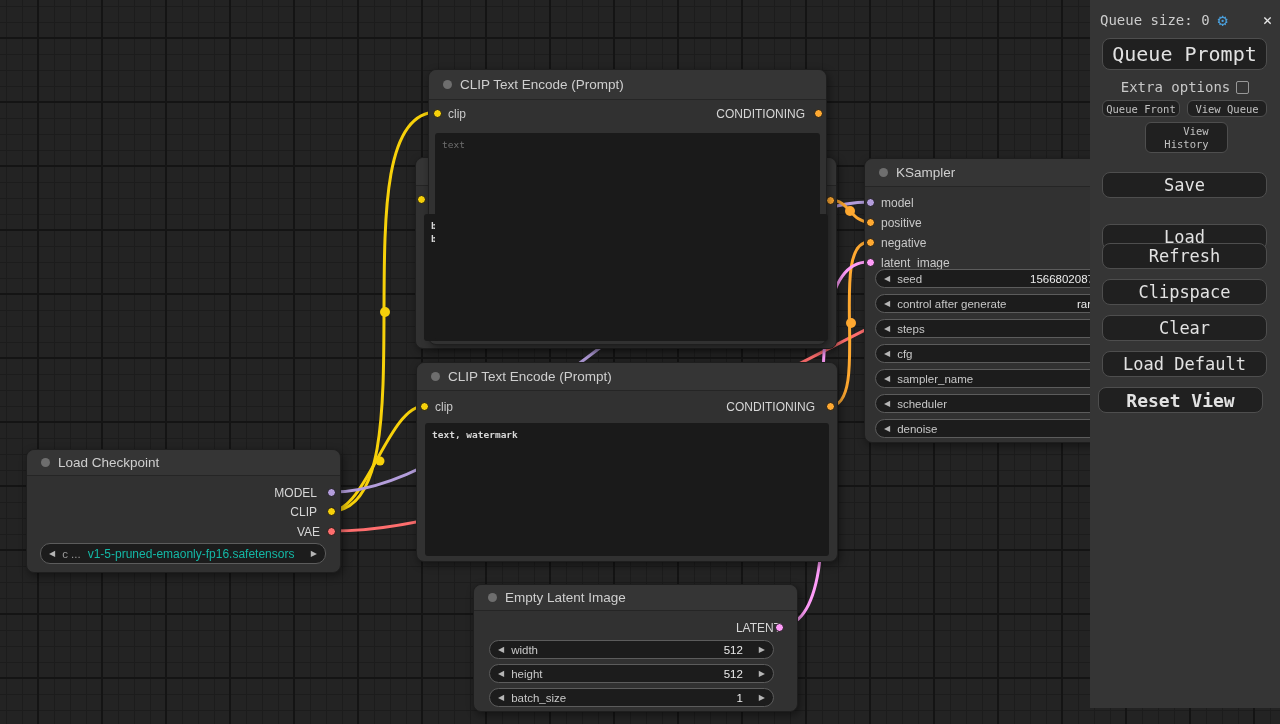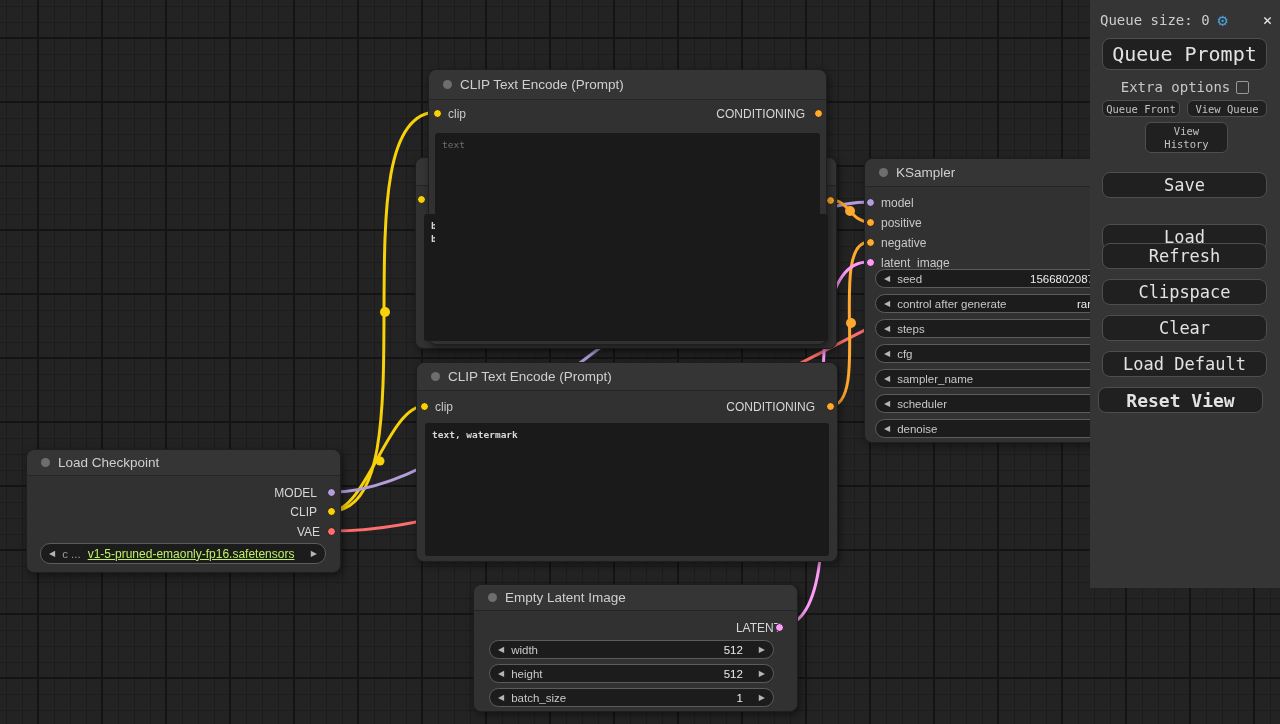--- a/index.html
+++ b/index.html
@@ -37,21 +37,21 @@
   .overlay-top  { z-index:5; }
 
   .pill { position:absolute; height:19px; background:#1c1c1c; border:1px solid #5c5c5c; border-radius:10px;
           display:flex; align-items:center; font-size:11.5px; color:#c8c8c8; padding:0 8px; overflow:visible; }
   .pill .arr { font-size:8px; color:#b5b5b5; flex:none; line-height:1; }
   .pill .lbl { margin-left:7px; white-space:nowrap; }
   .pill .val { margin-left:auto; color:#ececec; white-space:nowrap; }
   .pill .val-r { margin-right:7px;text-align:right; }
   .pill .abs { position:absolute; color:#ececec; }
 
-  #sidebar { position:absolute; left:1090px; top:0; width:190px; height:588px; background:#353535;
+  #sidebar { position:absolute; left:1090px; top:0; width:190px; height:708px; background:#353535;
              z-index:10; font-family:"DejaVu Sans Mono", monospace; }
   .sb-btn { position:absolute; background:#202020; border:1px solid #4e4e4e; border-radius:8px;
             color:#e2e2e2; display:flex; align-items:center; justify-content:center;
             font-family:"DejaVu Sans Mono", monospace; cursor:pointer; }
   #queue-size-row { position:absolute; left:10px; top:11px; width:172px; display:flex; align-items:center;
                     font-size:14px; color:#cccccc; }
   #gear { font-size:17px; margin-left:8px; line-height:1; }
   #close-x { margin-left:auto; font-size:15px; color:#e8e8e8; }
   #extra-row { position:absolute; left:0; top:79px; width:190px; display:flex; justify-content:center;
                align-items:center; font-size:14px; color:#c8c8c8; }
@@ -162,21 +162,21 @@
   </div>
   <span class="port-label out-label" style="right:23px; top:36px;">MODEL</span>
   <span class="pdot" style="left: 300px; top: 38px; background: rgb(179, 157, 219);"></span>
   <span class="port-label out-label" style="right:23px; top:55px;">CLIP</span>
   <span class="pdot" style="left: 300px; top: 57px; background: rgb(247, 209, 10);"></span>
   <span class="port-label out-label" style="right:20px; top:75px;">VAE</span>
   <span class="pdot" style="left: 300px; top: 77px; background: rgb(255, 110, 110);"></span>
   <div class="pill" style="left:13px; top:93px; width:286px; height:21px;">
     <span class="arr">◀</span>
     <span class="lbl" style="color:#9a9a9a;">c ...</span>
-    <span class="lbl" style="color:#bef264; font-size:12px;text-decoration:underline;">v1-5-pruned-emaonly-fp16.safetensors</span>
+    <span class="lbl" style="color:#14b8a6; font-size:12px;">v1-5-pruned-emaonly-fp16.safetensors</span>
     <span class="arr" style="margin-left:auto;">▶</span>
   </div>
 </div>
 
 <div class="node" style="left:473px; top:584px; width:325px; height:128px;">
   <div class="node-title" style="height:26px;">
     <span class="tdot"></span>
     <span>Empty Latent Image</span>
   </div>
   <span class="port-label out-label" style="right:16px; top:36px;">LATENT</span>
@@ -207,21 +207,21 @@
     <span id="gear" style="color: rgb(74, 158, 218);">⚙</span>
     <span id="close-x">✕</span>
   </div>
   <div class="sb-btn" style="left:12px; top:38px; width:165px; height:32px; font-size:20px;">Queue Prompt</div>
   <div id="extra-row">
     <span>Extra options</span>
     <span id="extra-check"></span>
   </div>
   <div class="sb-btn" style="left:12px; top:100px; width:78px; height:17px; font-size:10.5px; border-radius:6px; color:#c0c0c0;">Queue Front</div>
   <div class="sb-btn" style="left:97px; top:100px; width:80px; height:17px; font-size:10.5px; border-radius:6px; color:#c0c0c0;">View Queue</div>
-  <div class="sb-btn" style="left:55px; top:122px; width:83px; height:31px; font-size:10.5px; border-radius:6px; color:#c0c0c0; white-space:pre-line; text-align:center; line-height:13px;">View
+  <div class="sb-btn" style="left:55px; top:122px; width:83px; height:31px; font-size:10.5px; border-radius:6px; color:#c0c0c0; white-space:pre-line; text-align:right; line-height:13px;">View
 History</div>
   <div class="sb-btn" style="left:12px; top:172px; width:165px; height:26px; font-size:17px;">Save</div>
   <div class="sb-btn" style="left:12px; top:224px; width:165px; height:26px; font-size:17px;">Load</div>
   <div class="sb-btn" style="left:12px; top:243px; width:165px; height:26px; font-size:17px;">Refresh</div>
   <div class="sb-btn" style="left:12px; top:279px; width:165px; height:26px; font-size:17px;">Clipspace</div>
   <div class="sb-btn" style="left:12px; top:315px; width:165px; height:26px; font-size:17px;">Clear</div>
   <div class="sb-btn" style="left:12px; top:351px; width:165px; height:26px; font-size:17px;">Load Default</div>
   <div class="sb-btn" style="left:8px; top:387px; width:165px; height:26px; font-size:18px;font-weight:bold;">Reset View</div>
 </div>
 

